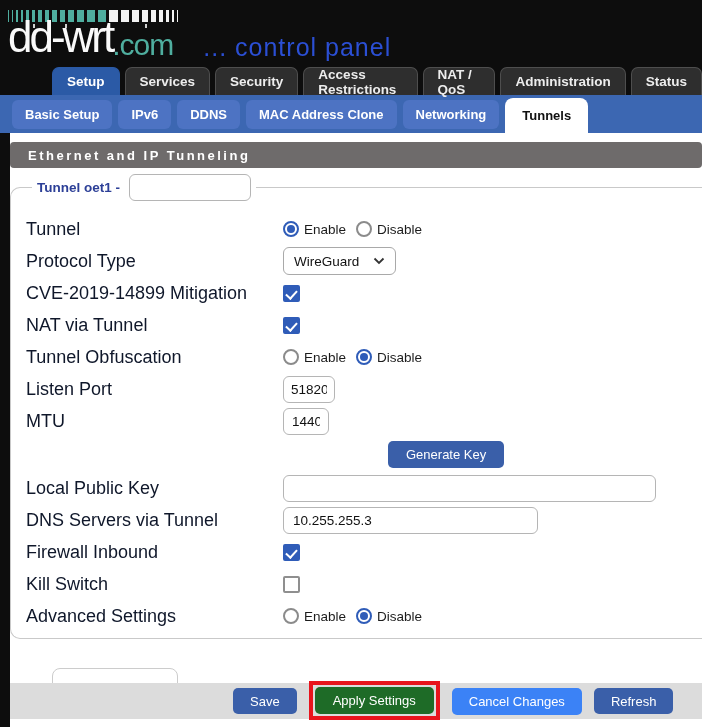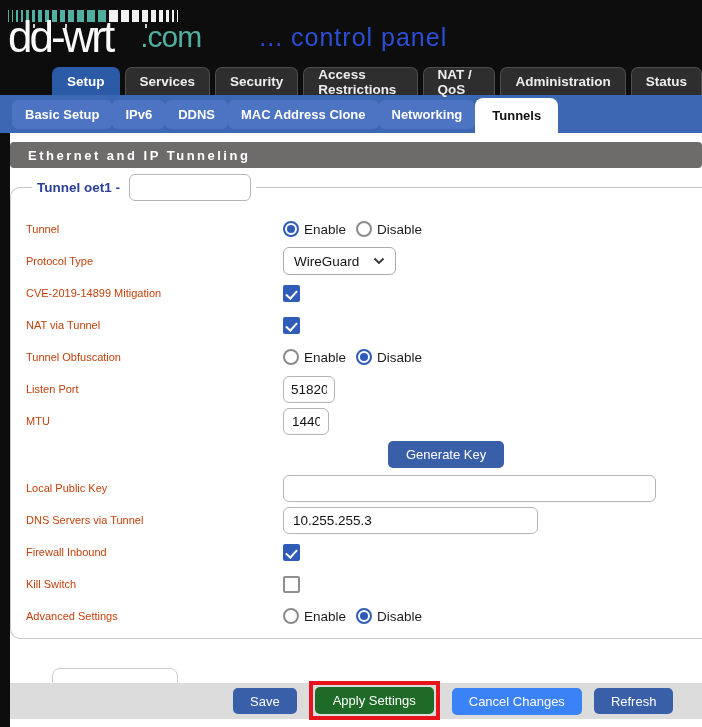--- a/index.html
+++ b/index.html
@@ -7,52 +7,52 @@
   body { font-family:"Liberation Sans", sans-serif; width:702px; }
   .page { position:relative; width:702px; height:727px; overflow:hidden; background:#fff; }
 
   
   .topbar { position:relative; height:62px; background:#0d0d0d; }
   .logo-ruler { position:absolute; left:8px; top:10px; display:flex; align-items:flex-start; gap:3px; height:12px; }
   .logo-ruler .bar { height:12px; }
   .logo-ruler .bar.t { background:#4fae9f; }
   .logo-ruler .bar.w { background:#f2f2f2; }
   .tick { position:absolute; top:24px; width:2px; height:4px; background:#cfcfcf; }
-  .logo-line { position:absolute; left:8px; bottom:0px; display:flex; align-items:center; white-space:nowrap;gap:28px; }
+  .logo-line { position:absolute; left:8px; bottom:0px; display:flex; align-items:flex-end; white-space:nowrap; }
   .logo-main { color:#fafafa; font-size:44px; letter-spacing:-3px; font-weight:normal; }
   .logo-suffix { color:#4fae9f; font-size:30px; letter-spacing:-1px; }
   .logo-tagline { color:#2b4fd4; font-size:25px; margin-left:30px; letter-spacing:1px; }
 
   
   .main-tabs { height:33px; background:#0d0d0d; display:flex; align-items:flex-end; padding-left:8px; gap:5px; }
   .mtab { height:28px; padding:0 14px; display:flex; align-items:center; font-size:13.5px; font-weight:bold;
           color:#ededed; background:#2e2e2e; border:1px solid #4e4e4e; border-bottom:none; border-radius:7px 7px 0 0; cursor:default; }
   .mtab[data-active="true"] { background:#2b5aa6; border-color:#2b5aa6; color:#fff;margin-left:44px; }
 
   
-  .sub-tabs { height:38px; background:#3c67b2; display:flex; align-items:center; padding-left:12px; }
+  .sub-tabs { height:38px; background:#3c67b2; display:flex; align-items:center; padding-left:12px; gap:6px; }
   .stab { height:29px; padding:0 13px; display:flex; align-items:center; border-radius:6px;
           background:#4d73c3; color:#fff; font-size:13px; font-weight:bold; }
   .stab[data-active="true"] { background:#fff; color:#101010; height:35px; align-self:flex-end;
           border-radius:8px 8px 0 0; padding:0 17px; }
 
   
   .body-wrap { border-left:10px solid #0d0d0d; }
   .content { position:relative; height:550px; background:#fff; padding:9px 0 0 0; overflow:hidden; }
   .section-bar { height:26px; background:#6e6b6b; border-radius:4px; color:#fff; font-weight:bold;
                  font-size:13px; letter-spacing:2.5px; display:flex; align-items:center; padding-left:18px; }
 
   fieldset.tunnel-fs { margin-top:6px; border:1px solid #c9c9c9; border-right:none;
                        border-radius:10px 0 0 10px; padding:12px 0 6px 15px; }
   legend.fs-legend { display:flex; align-items:center; gap:9px; margin-left:6px; padding:0 5px; }
   .legend-text { color:#2c3f97; font-weight:bold; font-size:13.5px; white-space:nowrap; }
 
   .row { display:flex; align-items:center; height:32px; }
   .row.gkrow { height:35px; padding-left:362px; }
-  .flabel { width:257px; font-size:11px; color:#c2410c; flex-shrink:0; }
+  .flabel { width:257px; font-size:18px; color:#0f172a; flex-shrink:0; }
   .fcontrol { display:flex; align-items:flex-end; }
 
   
   .radio { width:16px; height:16px; border-radius:50%; border:2px solid #8b8b8b; position:relative; flex-shrink:0; }
   .radio[data-checked="true"] { border-color:#2f5cb8; }
   .radio[data-checked="true"]::after { content:""; position:absolute; left:2px; top:2px; right:2px; bottom:2px;
                                        background:#2f5cb8; border-radius:50%; }
   .rlabel { font-size:13.5px; color:#1c1c1c; margin:0 10px 0 5px; }
   .checkbox { width:17px; height:17px; border:2px solid #8f8f8f; border-radius:2px; background:#fff; }
   .checkbox[data-checked="true"] { background:#2f5cb8; border-color:#2f5cb8; }

